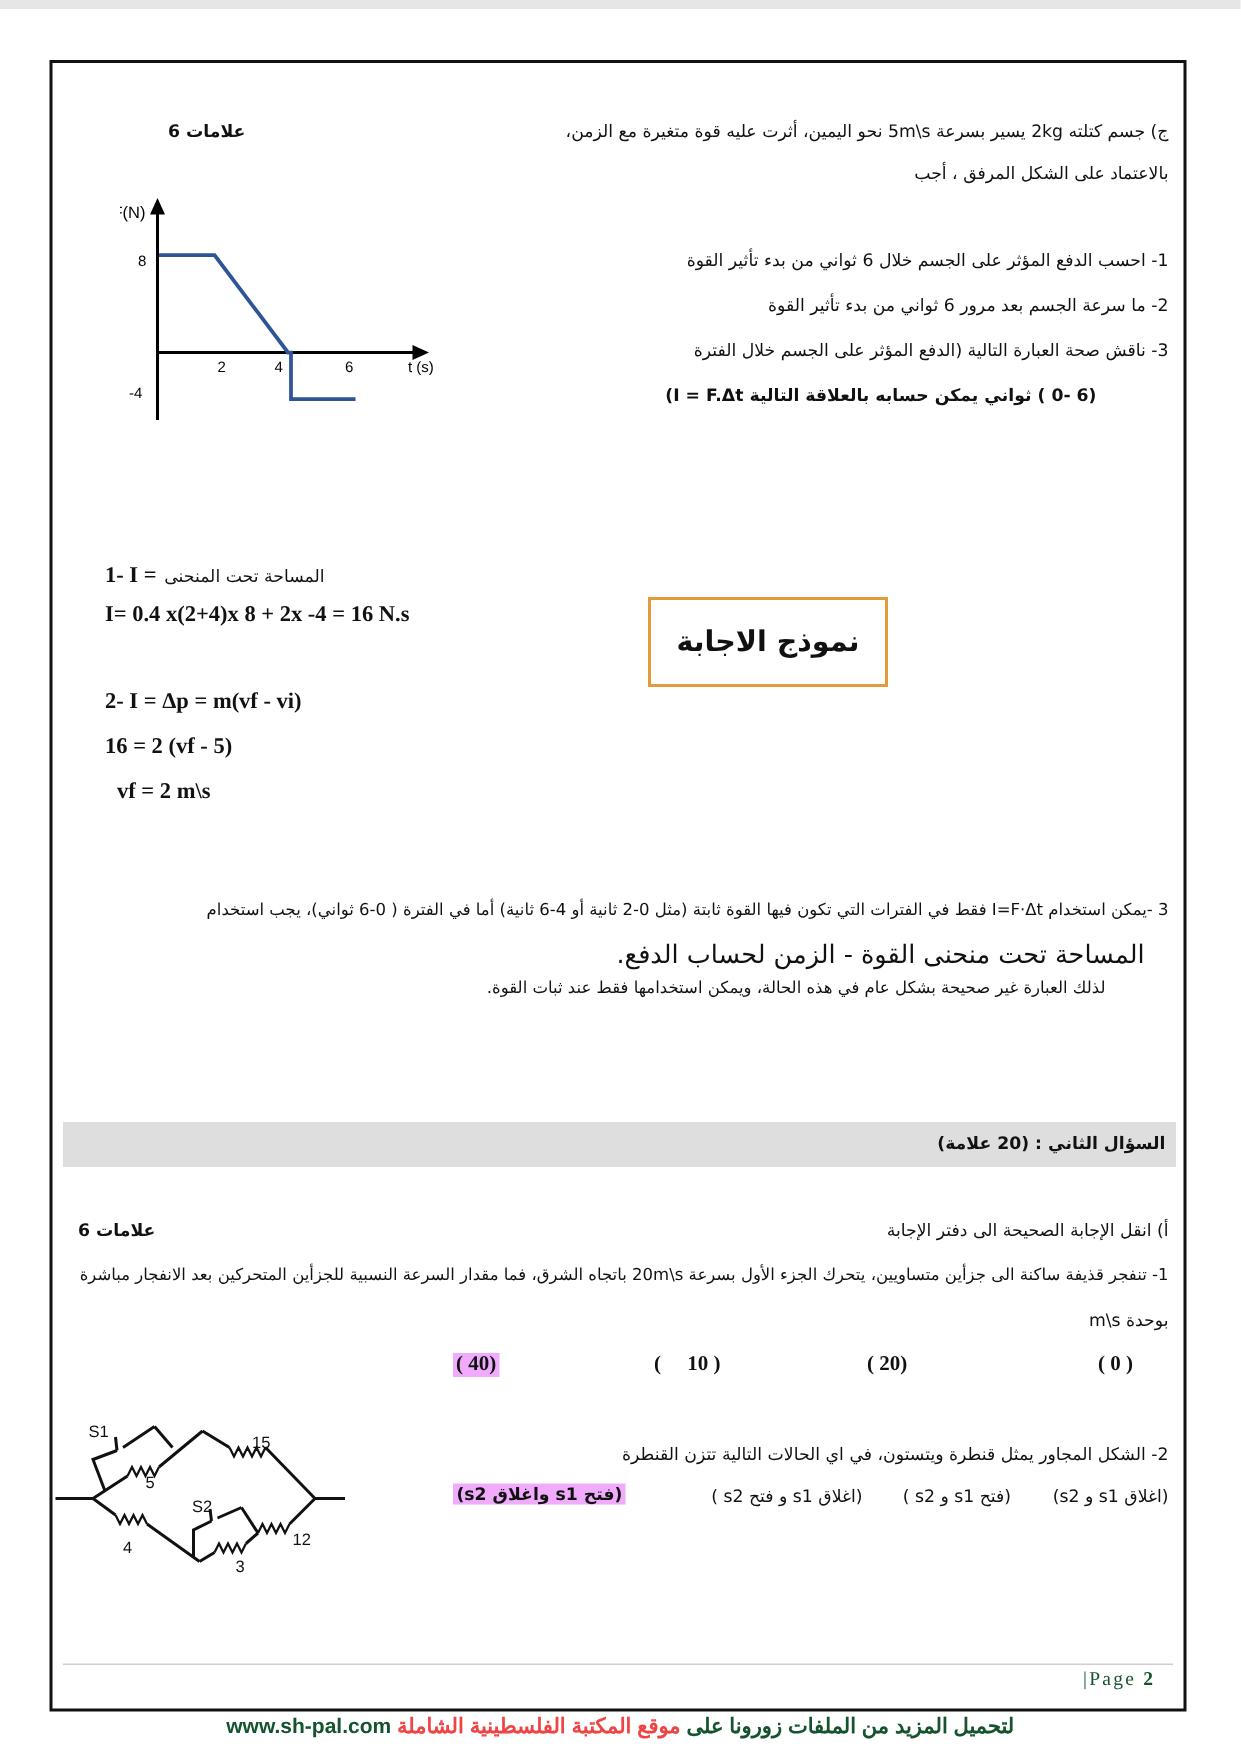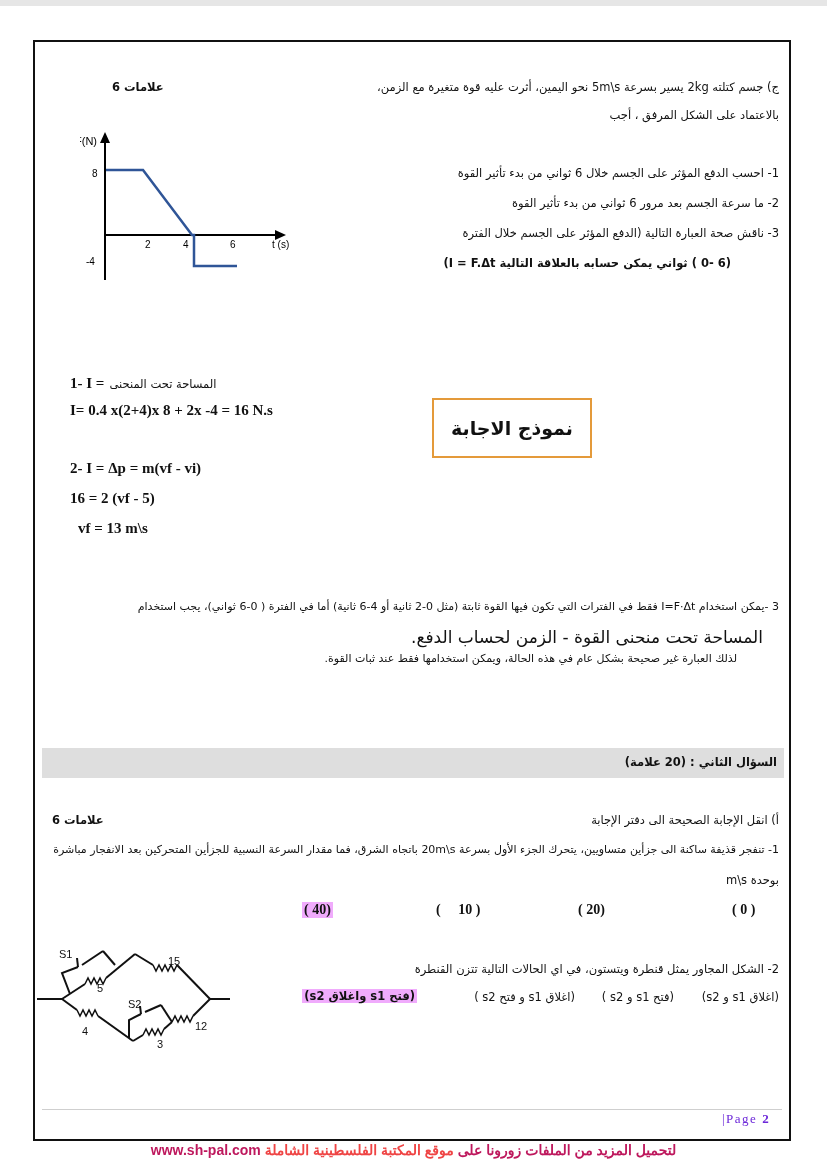--- a/index.html
+++ b/index.html
@@ -25,29 +25,29 @@
     display: flex; align-items: center; justify-content: center;
     font-family: "DejaVu Sans", sans-serif; font-weight: bold; font-size: 19px;
   }
   .section-bar {
     position: absolute; left: 42px; top: 748px; width: 742px; height: 30px;
     background: #dedede;
   }
   .hl { background: #f0abfc; padding: 0 2px; }
   .choice { position: absolute; font-family: "Liberation Serif", serif; font-weight: bold; font-size: 14px; white-space: nowrap; }
   .footer-rule { position: absolute; left: 42px; top: 1109px; width: 740px; height: 1px; background: #cfcfcf; }
-  .page-num { position: absolute; left: 722px; top: 1111px; font-family: "Liberation Serif", serif; font-size: 13px; color: #6d28d9; letter-spacing: 1.5px; }
+  .page-num { position: absolute; left: 722px; top: 1111px; font-family: "Liberation Serif", serif; font-size: 13px; color: #14532d; letter-spacing: 1.5px; }
   .page-num b { letter-spacing: 0; }
   .footer-link {
     position: absolute; left: 0; top: 1142px; width: 827px; text-align: center;
     font-family: "Liberation Sans", sans-serif; font-weight: bold; font-size: 14px;
     direction: rtl;
   }
   .footer-link .red { color: #ef4444; }
-  .footer-link .navy { color: #be185d; }
+  .footer-link .navy { color: #14532d; }
   svg text { font-family: "Liberation Sans", sans-serif; }
 </style>
 </head>
 <body>
 
 <div class="topbar"></div>
 <div class="page-frame"></div>
 
 <div class="abs ar bold" style="left:112px; top:80px;">6 علامات</div>
 <div class="abs ar rtl" style="right:48px; top:80px;">ج) جسم كتلته 2kg يسير بسرعة 5m\s نحو اليمين، أثرت عليه قوة متغيرة مع الزمن،</div>
@@ -78,21 +78,21 @@
 <div class="abs" style="left:70px; top:373px;">
   <span class="math">1- I =</span>
   <span class="ar">المساحة تحت المنحنى</span>
 </div>
 <div class="abs math" style="left:70px; top:402px;">I= 0.4 x(2+4)x 8 + 2x -4 = 16 N.s</div>
 
 <div class="answer-title-box">نموذج الاجابة</div>
 
 <div class="abs math" style="left:70px; top:460px;">2- I = Δp = m(vf - vi)</div>
 <div class="abs math" style="left:70px; top:490px;">16 = 2 (vf  - 5)</div>
-<div class="abs math" style="left:78px; top:520px;">vf = 13 m\s</div>
+<div class="abs math" style="left:78px; top:520px;">vf = 2 m\s</div>
 
 <div class="abs ar rtl" style="right:48px; top:600px; font-size:11px;">3 -يمكن استخدام I=F·Δt فقط في الفترات التي تكون فيها القوة ثابتة (مثل 0-2 ثانية أو 4-6 ثانية) أما في الفترة ( 0-6 ثواني)، يجب استخدام</div>
 <div class="abs ar rtl" style="right:64px; top:627px; font-size:17px;">المساحة تحت منحنى القوة - الزمن لحساب الدفع.</div>
 <div class="abs ar rtl" style="right:90px; top:652px; font-size:11px;">لذلك العبارة غير صحيحة بشكل عام في هذه الحالة، ويمكن استخدامها فقط عند ثبات القوة.</div>
 
 <div class="section-bar"></div>
 <div class="abs ar rtl bold" style="right:50px; top:755px;">السؤال الثاني : (20 علامة)</div>
 
 <div class="abs ar bold" style="left:52px; top:813px;">6 علامات</div>
 <div class="abs ar rtl" style="right:48px; top:813px;">أ) انقل الإجابة الصحيحة الى دفتر الإجابة</div>

